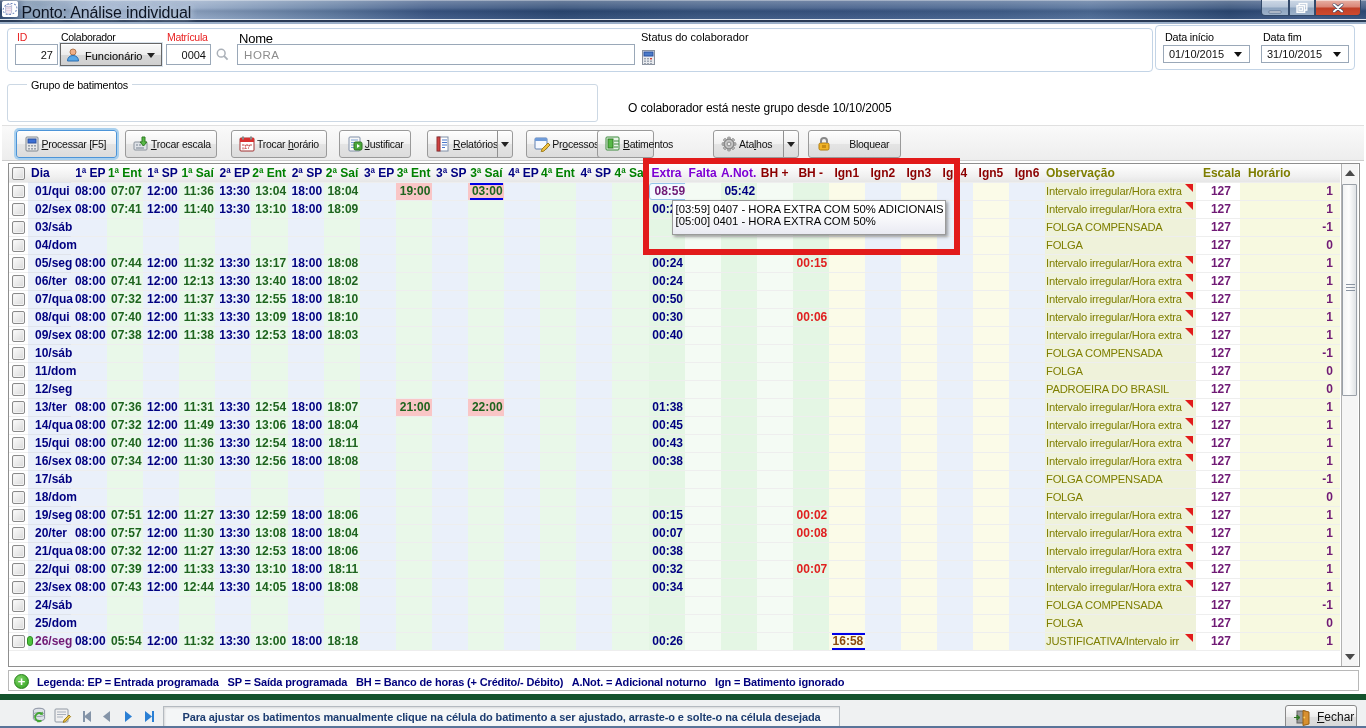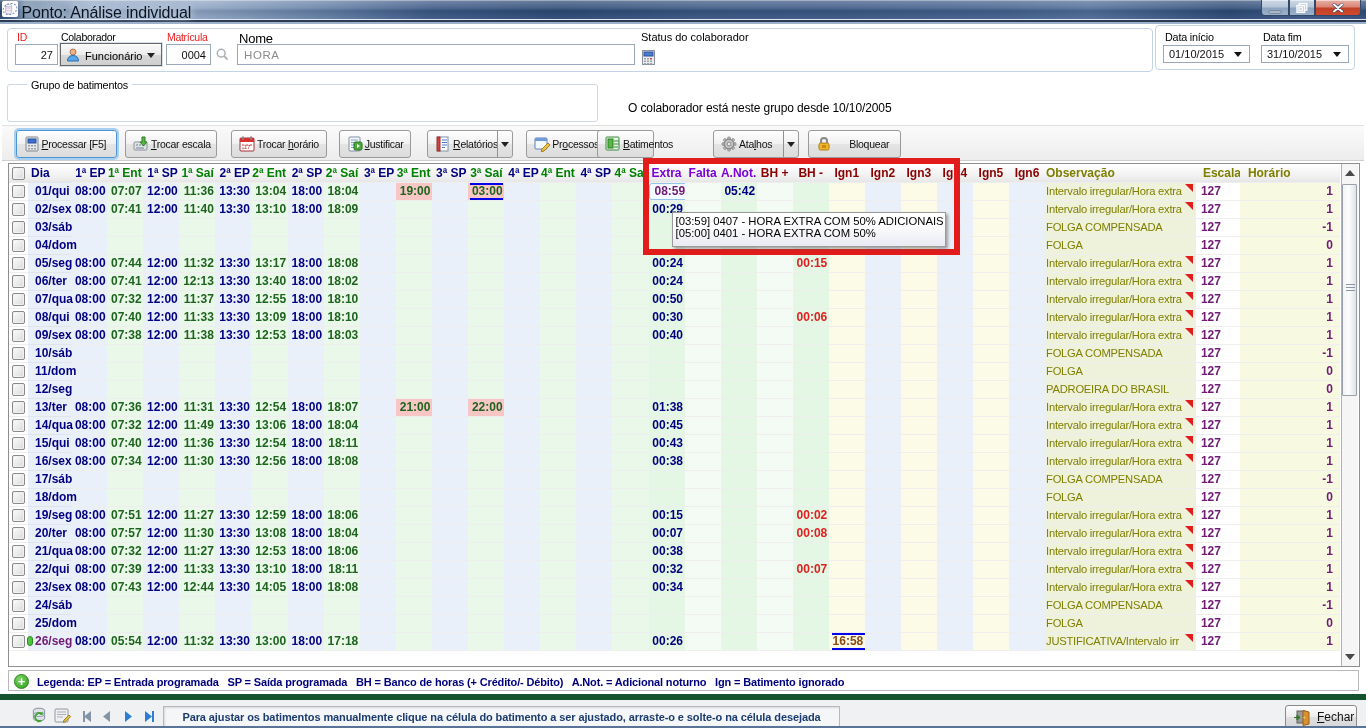--- a/index.html
+++ b/index.html
@@ -57,21 +57,21 @@
 .h-n{color:#000080}.h-g{color:#008000}.h-p{color:#7d00d4}.h-m{color:#8b0000}.h-o{color:#7e7e00}
 .c-w{background:#fff}.c-b{background:#eaf0fa}.c-g{background:#e9f8e9}
 .c-ex{background:#e4f6e4}.c-fa{background:#f4fbf4}.c-an{background:#e4f6e4}
 .c-y{background:#fbfbe8}.c-bl{background:#eaf0fa}
 .c-obs{background:#eff2da}.c-esc{background:#ffffff}.c-hor{background:#f7f9e0}
 .t-n{color:#000080}.t-g{color:#1e641e}.t-r{color:#e02020}.t-o{color:#7e7e00}
 .t-k{color:#701a75}.t-br{color:#8a4a10}
 td.p{background:#f9c6c6}
 #gtable td.diac{text-align:left;padding-left:7px;overflow:visible}
 #gtable td.obsc{text-align:left;padding-left:1px;font-weight:normal;position:relative;font-size:11.2px;letter-spacing:-0.22px}
-#gtable td.escc{text-align:left;padding-left:5px}
+#gtable td.escc{text-align:left;padding-left:15px}
 #gtable td.horc{padding-right:7px}
 .tri{position:absolute;right:3px;top:1px;width:0;height:0;border-left:8px solid transparent;border-top:8px solid #e21b1b}
 .gpill{position:absolute;left:-1px;top:3px;width:6px;height:10px;background:#4fc43f;border:1px solid #2e8c22;border-radius:4px}
 .ckb{display:inline-block;width:13px;height:13px;border:1px solid #8a8a8a;border-radius:2px;
  background:linear-gradient(135deg,#fdfdfd,#d9d9d9);vertical-align:middle;margin-left:1px;box-shadow:inset 0 0 0 1px #f2f2f2}
 .fbox{display:inline-block;border:1px solid #94c4ea;border-radius:3px;background:#f3faff;
  padding:0 3.5px 0 5px;margin-right:-3.5px;line-height:15px}
 td.f3{position:relative}
 
 #vsb{left:1341px;top:140px;width:17px;height:502px;background:#f5f5f5;border-left:1px solid #b2b2b2}
@@ -89,21 +89,21 @@
 
 #statusbar{left:0;top:670px;width:1366px;height:32px;background:#eff1f2;border-top:6px solid #14532d}
 #stmsg{position:absolute;left:163px;top:6px;width:677px;height:21px;border:1px solid #b4bac0;
  background:#f4f6f7;box-shadow:inset 1px 1px 2px rgba(0,0,0,0.12);
  font-size:11px;font-weight:bold;color:#1c3c70;text-align:center;line-height:20px;letter-spacing:-0.1px}
 #fechar{position:absolute;left:1285px;top:5px;width:72px;height:23.5px;border:1px solid #8a8a8a;border-radius:3px;
  background:linear-gradient(180deg,#fdfdfd,#ededed 50%,#dfdfdf 51%,#d7d7d7);font-size:12px;color:#111}
 #botline{left:0;top:726px;width:1366px;height:2px;background:#5a7499}
 
 #redrect{left:643px;top:134px;width:317px;height:97px;border:6px solid #e21b1b;z-index:6}
-#tooltip{left:672px;top:188px;width:274px;height:35px;white-space:nowrap;border:1px solid #9a9a9a;z-index:7;
+#tooltip{left:672px;top:176px;width:274px;height:35px;white-space:nowrap;border:1px solid #9a9a9a;z-index:7;
  background:linear-gradient(180deg,#ffffff 30%,#e9eaf2);box-shadow:2px 2px 3px rgba(90,90,90,0.55);
  font-size:11.3px;color:#000;padding:2px 0 0 2.5px;line-height:11.5px}
 #tooltip div{height:11.5px;line-height:11.5px;padding-top:1px}
 .bluebar{position:absolute;height:2px;background:#0000e8;z-index:5}
 </style></head><body>
 <div id="titlebar" class="abs">
     <div class="vig"></div>
     <div class="tline"></div>
   </div>
 <div id="winicon" class="abs"><svg width="16" height="16" viewBox="0 0 16 16">
@@ -1209,21 +1209,21 @@
 <tr>
             <td class="c-w cbc"><span class="ckb"></span></td>
             <td class="c-b diac" style="position:relative"><span class="gpill"></span><span class="t-k">26/seg</span></td>
             <td class="c-b t-n">08:00</td>
             <td class="c-g t-g">05:54</td>
             <td class="c-b t-n">12:00</td>
             <td class="c-g t-g">11:32</td>
             <td class="c-b t-n">13:30</td>
             <td class="c-g t-g">13:00</td>
             <td class="c-b t-n">18:00</td>
-            <td class="c-g t-g">17:18</td>
+            <td class="c-g t-g">18:18</td>
             <td class="c-b t-n"></td>
             <td class="c-g t-g"></td>
             <td class="c-b t-n"></td>
             <td class="c-g t-g"></td>
             <td class="c-b t-n"></td>
             <td class="c-g t-g"></td>
             <td class="c-b t-n"></td>
             <td class="c-g t-g"></td>
             <td class="c-ex t-n">00:26</td>
             <td class="c-fa "></td>

